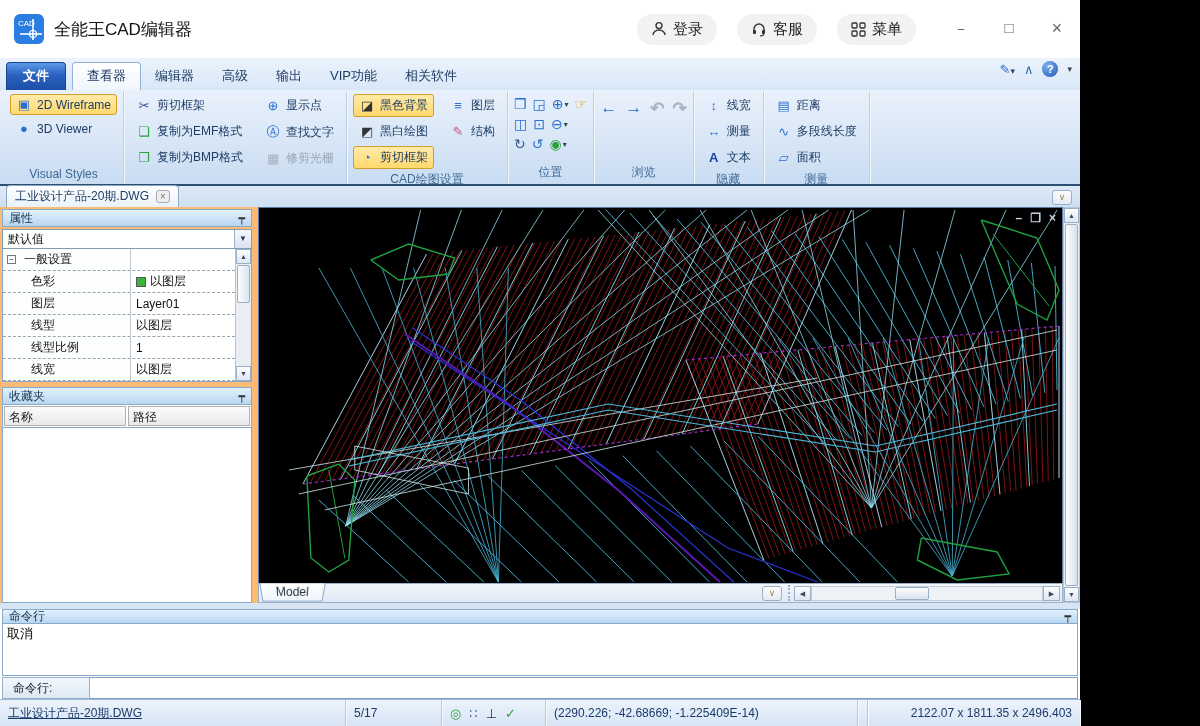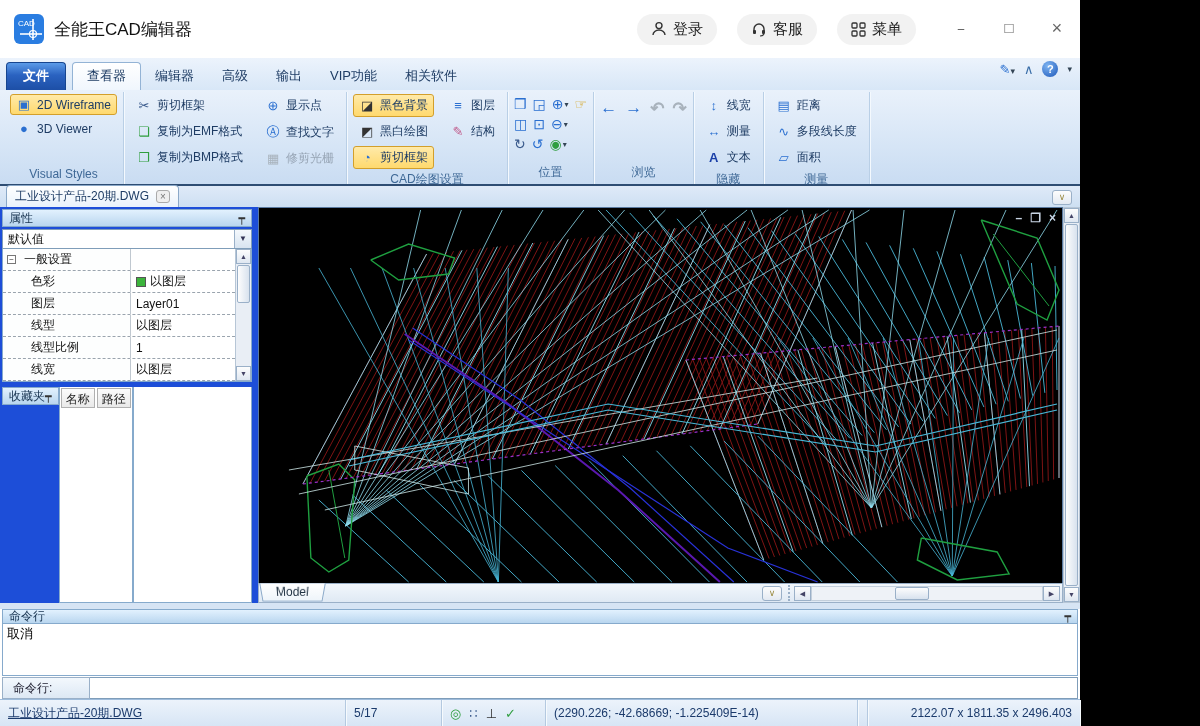--- a/index.html
+++ b/index.html
@@ -46,38 +46,38 @@
   .navicons .ibtn { font-size:17px; font-weight:bold; }
 
   
   .docstrip { height:21px; background:linear-gradient(#dfeaf8,#cddff2); display:flex; align-items:flex-end; padding:0 6px; position:relative; flex:0 0 auto; }
   .doctab { display:flex; align-items:center; gap:7px; background:linear-gradient(#ffffff,#e9f2fb); border:1px solid #8aa8c8; border-bottom:none; border-radius:4px 4px 0 0; font-size:12px; color:#1e3c64; padding:2px 8px; cursor:pointer; }
   .doctab-close { width:14px; height:13px; background:#eee; border:1px solid #aaa; border-radius:3px; font-size:10px; line-height:11px; text-align:center; color:#777; cursor:pointer; }
   .strip-chev { position:absolute; right:8px; bottom:2px; }
   .chevbtn { width:20px; height:15px; background:linear-gradient(#fdfdfd,#e3e9f2); border:1px solid #9ab0c8; border-radius:3px; font-size:9px; color:#9a8a40; text-align:center; line-height:13px; cursor:pointer; }
 
   
-  .main { flex:1; display:flex; background:#1d4ed8; min-height:0; }
+  .main { flex:1; display:flex; background:#fdba74; min-height:0; }
   .leftcol { width:252px; flex:0 0 auto; display:flex; flex-direction:column; padding:2px 0 0 2px; }
   .panel-head { height:18px; background:linear-gradient(#e2f1fe,#b9d6ef); border:1px solid #86aacc; display:flex; align-items:center; font-size:12px; color:#16324f; padding:0 6px; }
   .panel-head .pin { margin-left:auto; font-size:11px; color:#333; cursor:pointer; }
   .combo { height:20px; background:#fff; border:1px solid #7f9db9; margin-top:2px; display:flex; align-items:center; font-size:12px; color:#111; padding-left:5px; cursor:pointer; }
   .combo-arrow { margin-left:auto; width:17px; height:100%; background:linear-gradient(#f4f8fc,#d8e4f0); border-left:1px solid #9ab0c8; font-size:8px; color:#335; text-align:center; line-height:18px; }
   .propgrid { background:#fff; border:1px solid #86aacc; border-top:none; display:flex; }
   .gridrows { flex:1; }
   .prow { height:22px; display:flex; border-bottom:1px dashed #9aa4ae; font-size:12px; color:#111; align-items:center; }
   .prow .plabel { width:128px; padding-left:28px; border-right:1px solid #c0c8d0; height:100%; display:flex; align-items:center; background:#fdfefe; }
   .prow .pvalue { flex:1; padding-left:5px; display:flex; align-items:center; gap:4px; }
   .prow.group .plabel { padding-left:4px; gap:4px; }
   .minusbox { display:inline-block; width:9px; height:9px; border:1px solid #777; font-size:8px; line-height:7px; text-align:center; color:#333; margin-right:4px; background:#fff; }
   .swatch { width:10px; height:10px; border:1px solid #555; display:inline-block; }
   .vscroll-s { width:16px; background:#e9eef5; border-left:1px solid #b7c6d6; display:flex; flex-direction:column; }
   .sarrow { height:15px; background:linear-gradient(#fdfdfd,#dfe7f1); border:1px solid #9ab0c8; font-size:7px; color:#446; text-align:center; line-height:14px; cursor:pointer; }
   .sthumb-s { height:38px; margin:1px; background:linear-gradient(90deg,#fdfdfd,#d8e2ee); border:1px solid #9ab0c8; border-radius:2px; }
-  .favpanel { margin-top:5px; display:flex; flex-direction:row; flex:1; min-height:0; }
+  .favpanel { margin-top:5px; display:flex; flex-direction:column; flex:1; min-height:0; }
   .favcols { display:flex; border:1px solid #86aacc; border-top:none; background:#fff; }
   .favcol { flex:1; height:20px; background:linear-gradient(#fcfcfc,#e9e9e9); border:1px solid #b0b0b0; margin:1px; font-size:12px; color:#222; padding:2px 4px; }
   .favlist { flex:1; background:#fff; border:1px solid #86aacc; border-top:none; }
 
   .splitter { width:6px; flex:0 0 auto; }
 
   .viewwrap { flex:1; display:flex; flex-direction:column; min-width:0; }
   .viewport { flex:1; background:#000; position:relative; overflow:hidden; border:1px solid #5a7aa0; border-bottom:none; }
   .viewport svg { position:absolute; inset:0; width:100%; height:100%; }
   .vp-ctrl { position:absolute; top:3px; right:6px; display:flex; gap:8px; color:#c8d4e4; font-size:12px; font-weight:bold; z-index:3; }

